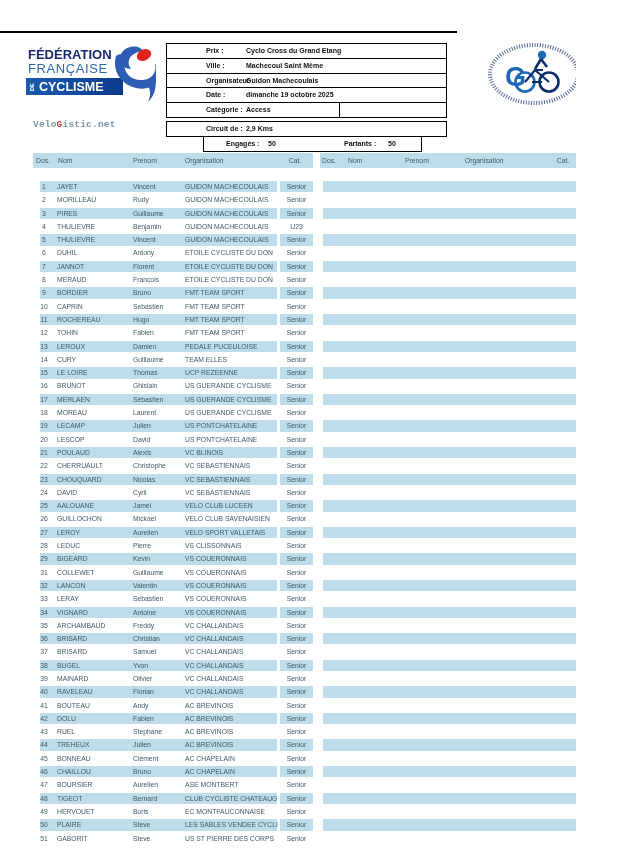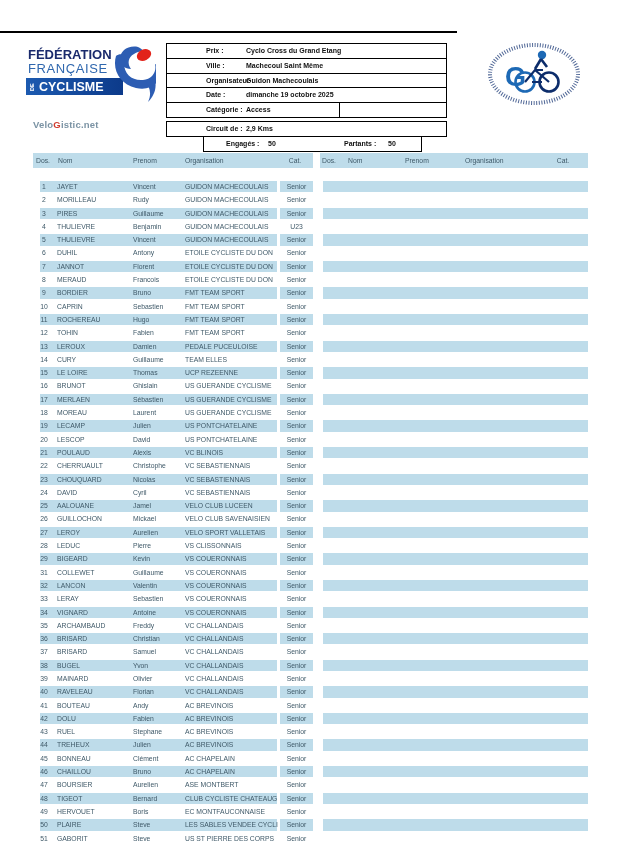--- a/index.html
+++ b/index.html
@@ -4,40 +4,40 @@
 <style>
   :root{
     --stripe:#bedcea;
     --row-text:#3f5968;
     --accent-red:#d03b2e;
     --ffc-navy:#1a2a6c;
     --ffc-blue:#2d5db3;
   }
   html,body{margin:0;padding:0;background:#ffffff;}
   body{font-family:"Liberation Sans", sans-serif;}
-  .page{position:relative;width:576px;height:862px;background:#fff;overflow:hidden;padding-left:12px;}
+  .page{position:relative;width:576px;height:862px;background:#fff;overflow:hidden;}
 
   .top-rule{position:absolute;left:0;top:31px;width:457px;height:2px;background:#000;}
 
   .ffc-logo{position:absolute;left:26px;top:42px;width:130px;height:68px;}
 
   .info-table{position:absolute;left:166px;top:43px;width:281px;box-sizing:border-box;}
   .info-row{position:relative;height:16px;border:1.2px solid #000;box-sizing:border-box;margin-top:-1.2px;background:#fff;}
   .info-row:first-child{margin-top:0;}
   .info-label{position:absolute;left:39px;top:0;line-height:14px;font-size:7px;font-weight:bold;color:#111;white-space:nowrap;}
   .info-value{position:absolute;left:79px;top:0;line-height:14px;font-size:7px;font-weight:bold;color:#111;white-space:nowrap;}
   .info-divider{position:absolute;left:172px;top:0;bottom:0;width:1.2px;background:#000;}
 
   .circuit-box{position:absolute;left:166px;top:120.5px;width:281px;height:16px;border:1.2px solid #000;box-sizing:border-box;background:#fff;}
   .engage-box{position:absolute;left:203px;top:135.5px;width:219px;height:16px;border:1.2px solid #000;box-sizing:border-box;background:#fff;}
   .engage-box .lbl,.engage-box .val{position:absolute;top:0;line-height:14px;font-size:7px;font-weight:bold;color:#111;white-space:nowrap;}
 
   .club-logo{position:absolute;left:487px;top:40px;width:94px;height:68px;}
 
-  .velogistic{position:absolute;left:33px;top:119px;font-size:9.5px;letter-spacing:.2px;color:#7b93a4;font-weight:bold;}
+  .velogistic{position:absolute;left:33px;top:119px;font-size:9.5px;letter-spacing:.2px;color:#7b93a4;font-weight:bold;font-family:Liberation Mono, monospace;}
   .velogistic .g{color:var(--accent-red);}
 
   .thead{position:absolute;top:152.5px;width:280px;height:15px;background:var(--stripe);}
   .thead-left{left:33px;}
   .thead-right{left:320px;}
   .thead span{position:absolute;top:0;line-height:15px;font-size:6.8px;color:var(--row-text);white-space:nowrap;}
 
   .tbody{position:absolute;top:180px;width:280px;}
   .tbody-left{left:33px;}
   .tbody-right{left:320px;}

